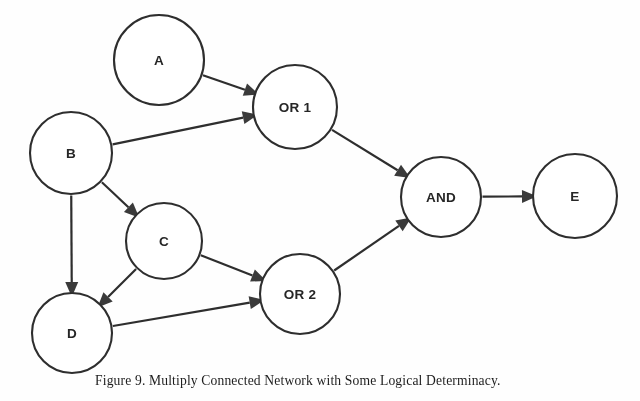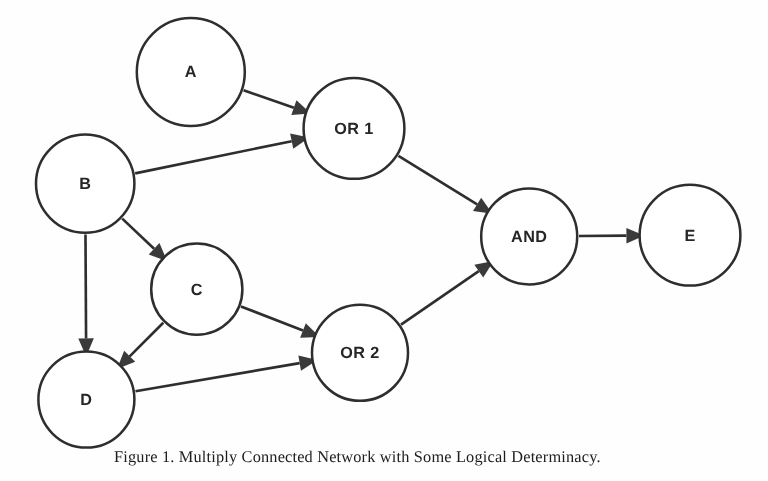--- a/index.html
+++ b/index.html
@@ -143,14 +143,14 @@
           <circle cx="441" cy="197" r="40" class="node-circle"></circle>
           <text x="441" y="198" class="node-label">AND</text>
         </g>
         <g>
           <circle cx="575" cy="196" r="42" class="node-circle"></circle>
           <text x="575" y="197" class="node-label">E</text>
         </g>
       </g>
   </svg>
 
-  <div class="caption-text">Figure 1.  Multiply Connected Network with Some Logical Determinacy.</div>
+  <div class="caption-text">Figure 9.  Multiply Connected Network with Some Logical Determinacy.</div>
 </div>
 
 </body></html>

